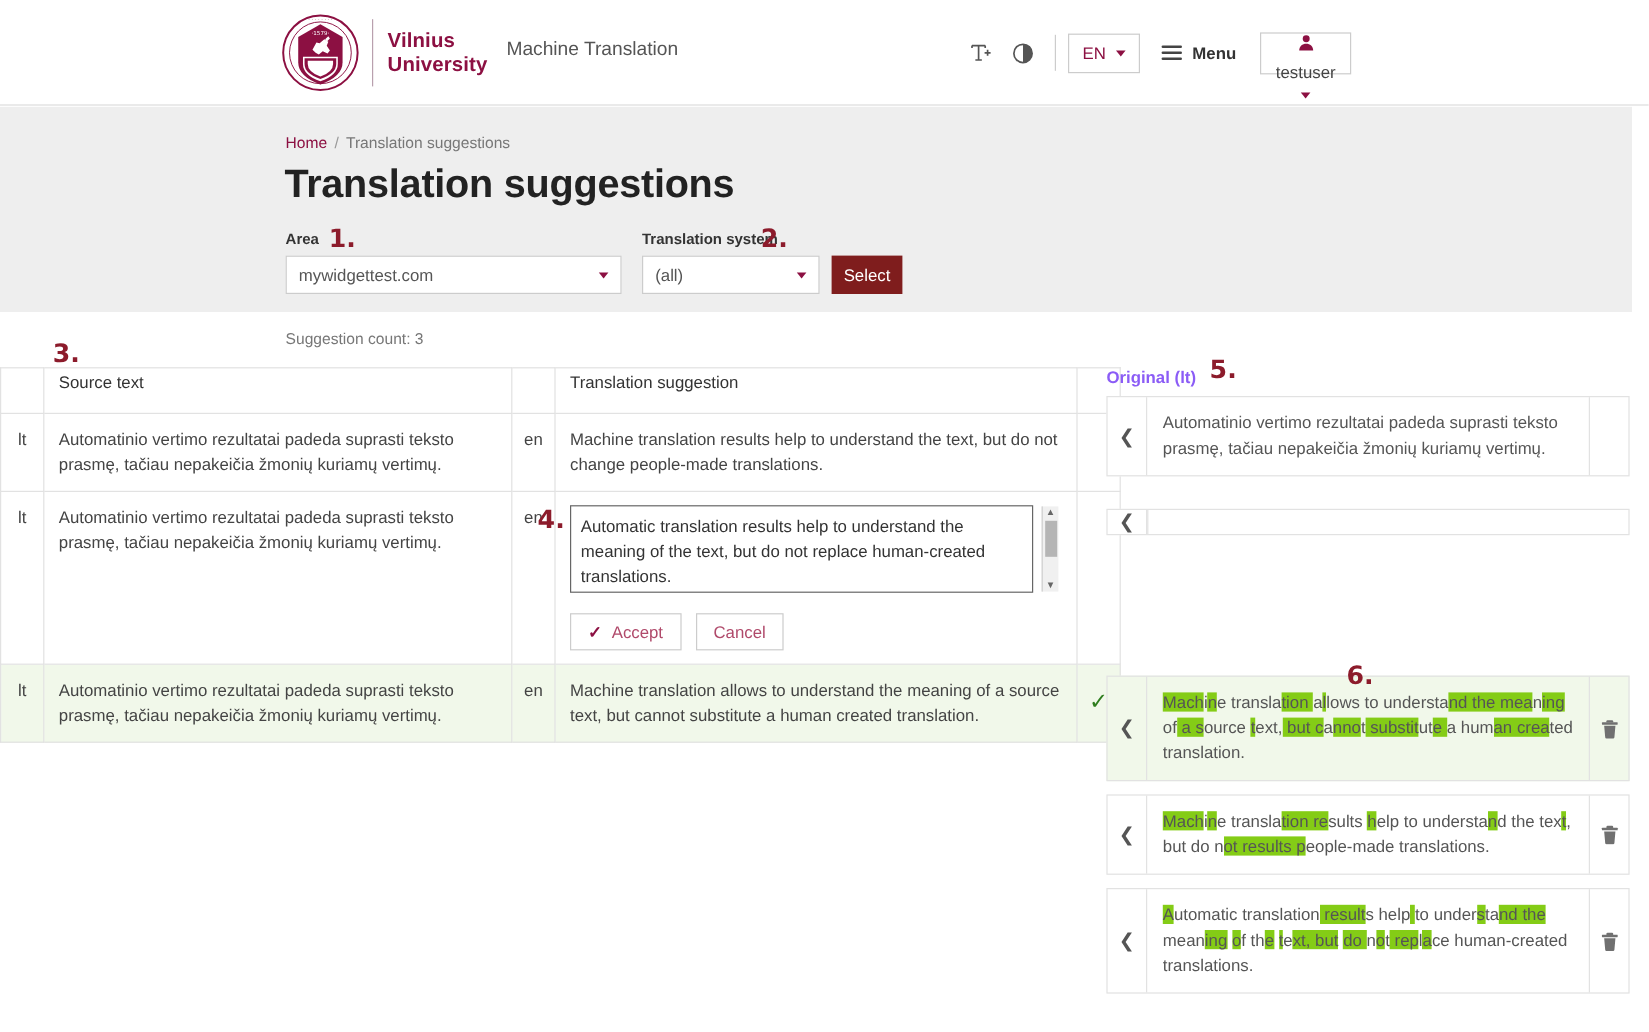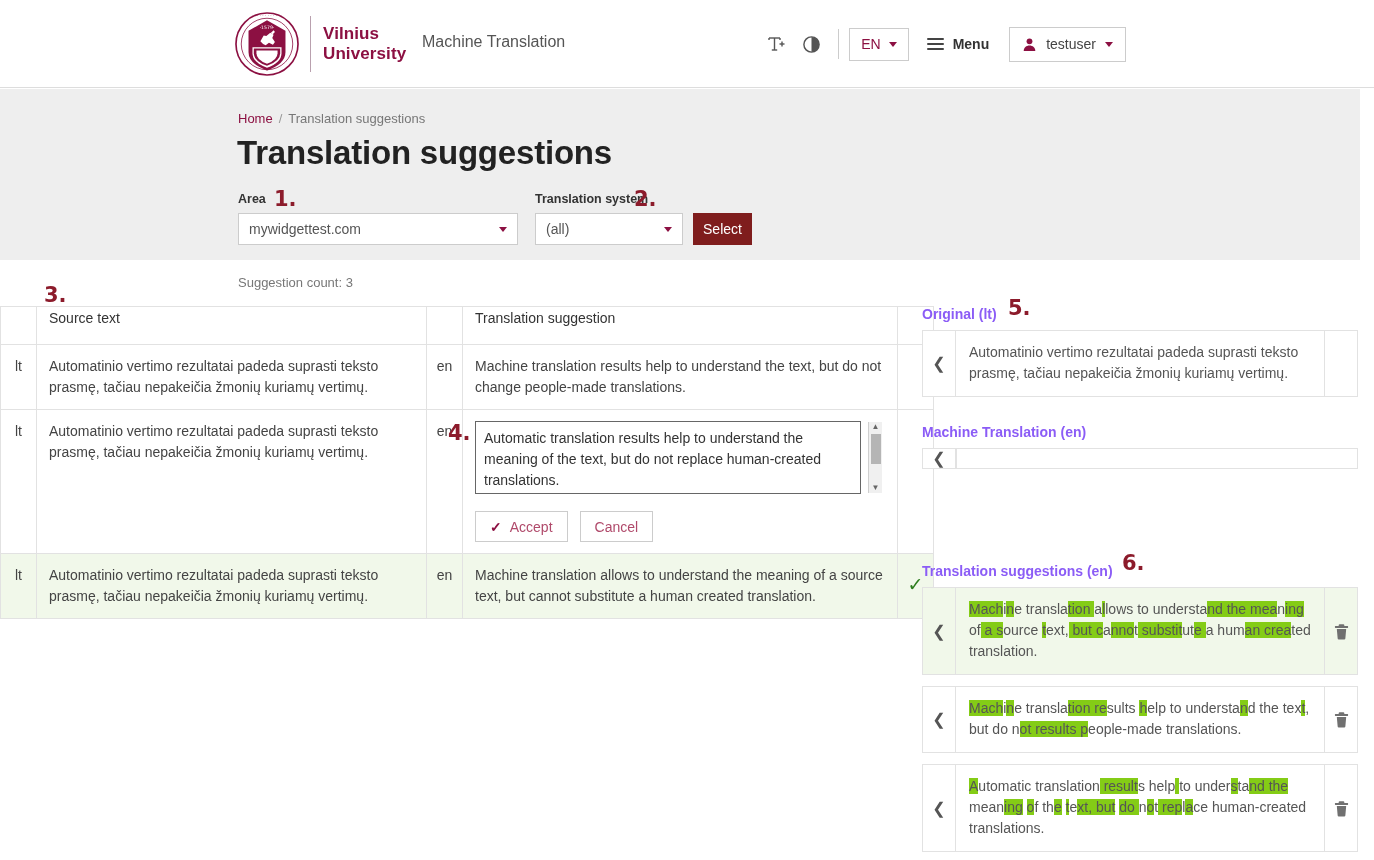--- a/index.html
+++ b/index.html
@@ -55,21 +55,21 @@
   }
   .menu-btn {
     display: flex; align-items: center; gap: 9px; margin-left: 18px;
     color: #333; font-size: 14px; font-weight: bold; cursor: pointer;
   }
   .burger { width: 17px; display: flex; flex-direction: column; gap: 3px; }
   .burger i { display: block; height: 2px; background: #444; border-radius: 1px; }
   .user-btn {
     border: 1px solid #cccccc; background: #fff; height: 35px;
     padding: 0 12px; display: flex; align-items: center; gap: 9px;
-    font-size: 14px; color: #444; cursor: pointer; margin-left: 20px;
+    font-size: 14px; color: #444; cursor: pointer; margin-left: 20px; flex-direction: column;
   }
   .user-ico { color: #8c1042; display: flex; }
 
   
   .band {
     position: absolute; left: 0; top: 89px; width: 1360px; height: 171px;
     background: #eeeeee;
   }
   .breadcrumb {
     position: absolute; left: 238px; top: 111px;
@@ -357,29 +357,27 @@
     <div class="rp-label">Original (lt)</div>
     <div class="card">
       <div class="card-arrow">❮</div>
       <div class="card-body">Automatinio vertimo rezultatai padeda suprasti teksto prasmę, tačiau nepakeičia žmonių kuriamų vertimų.</div>
       <div class="card-act"></div>
     </div>
   </div>
   <div class="anno" style="left:1008px; top:296px;">5.</div>
 
   <div class="rp" style="top:424px;">
-    <div class="rp-label">Machine Translation (en)</div>
     <div class="card">
       <div class="card-arrow">❮</div>
       <div class="card-act"></div>
     </div>
   </div>
 
   <div class="rp" style="top:563px;">
-    <div class="rp-label">Translation suggestions (en)</div>
 
     <div class="card green" style="margin-bottom:11px;">
       <div class="card-arrow">❮</div>
       <div class="card-body" id="sug0"><mark>Mach</mark>i<mark>n</mark>e transla<mark>tion </mark>a<mark>l</mark>lows to understa<mark>nd the mea</mark>n<mark>ing </mark>of<mark> a s</mark>ource <mark>t</mark>ext,<mark> but c</mark>a<mark>nno</mark>t<mark> substit</mark>ut<mark>e </mark>a hum<mark>an crea</mark>ted translation.</div>
       <div class="card-act">
         <svg width="15" height="17" viewBox="0 0 16 18" fill="#707070">
           <rect x="1" y="3" width="14" height="2.2" rx="0.4"></rect>
           <path d="M6 1.2 h4 a1 1 0 0 1 1 1 v1 h-6 v-1 a1 1 0 0 1 1 -1 z"></path>
           <path d="M3 6.2 h10 l-0.9 10.2 a1.2 1.2 0 0 1 -1.2 1.1 h-5.8 a1.2 1.2 0 0 1 -1.2 -1.1 z"></path>
         </svg>

